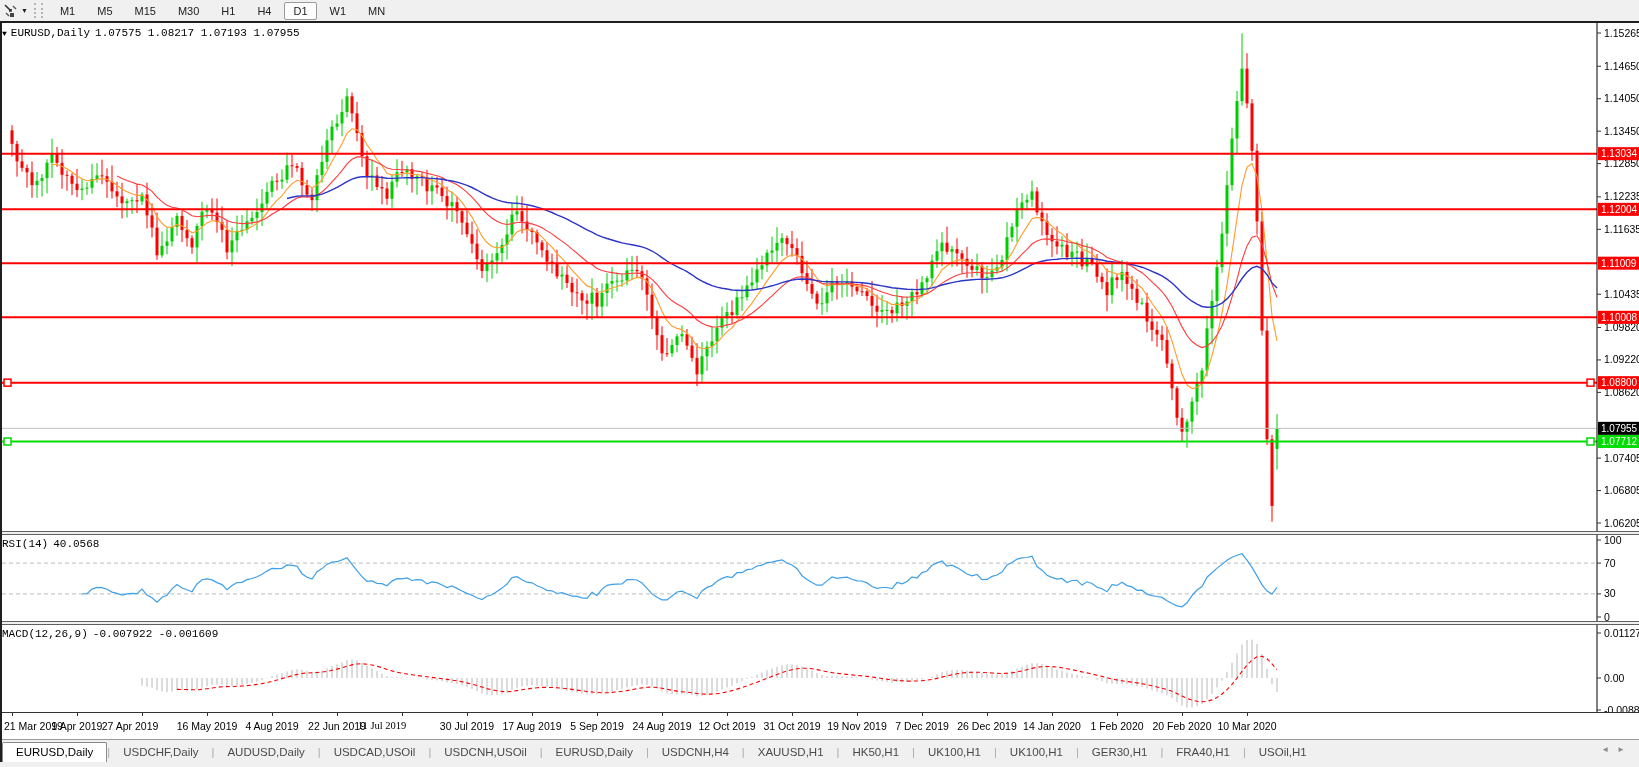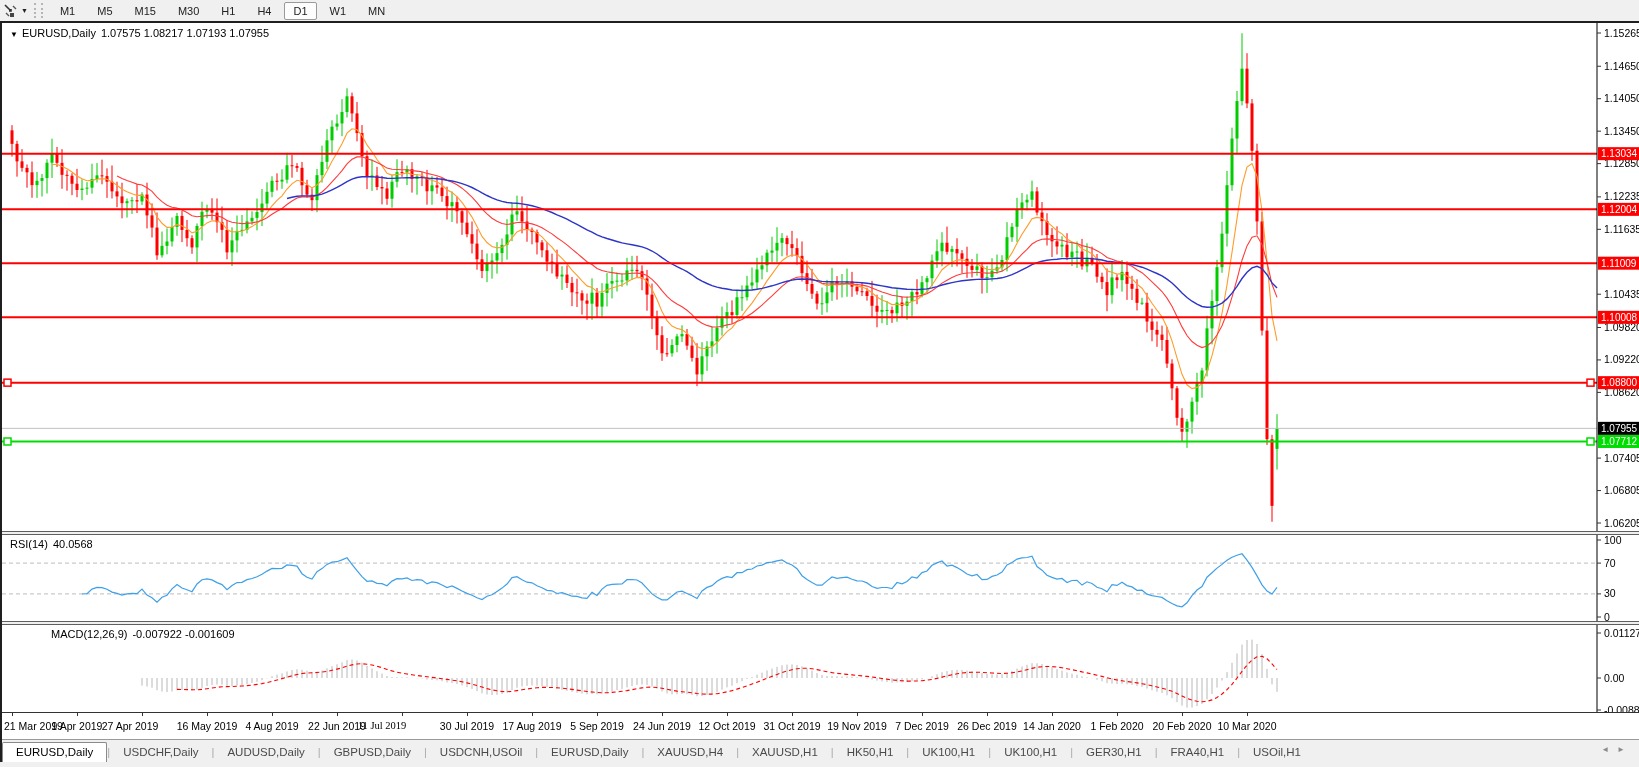--- a/index.html
+++ b/index.html
@@ -9,25 +9,25 @@
   .toolgroup{display:flex;align-items:center;height:21px;}
   .toolicon{width:18px;height:16px;margin-left:2px;display:flex;align-items:center;justify-content:center;}
   .caret{font-size:7px;color:#222;margin:0 4px 0 1px;}
   .grip{width:5px;height:15px;margin:0 6px 0 2px;border-left:2px dotted #b5b5b5;border-right:2px dotted #b5b5b5;}
   .tfbtn{padding:2px 8px;margin:0 2px;font-size:11px;color:#222;border:1px solid transparent;border-radius:2px;cursor:default;}
   .tfbtn.active{background:#fdfdfd;border:1px solid #9a9a9a;}
   
   #chartwin{position:absolute;left:0;top:21px;width:1639px;height:741px;background:#fff;border-top:2px solid #1f1f1f;border-left:2px solid #1f1f1f;box-sizing:border-box;}
   .pane{display:block;background:#ffffff;}
   .splitter{height:4px;background:#f0f0f0;border-top:1px solid #5f5f5f;border-bottom:1px solid #5f5f5f;box-sizing:border-box;}
-  .pane-label{position:absolute;left:8px;font-size:11px;color:#000;white-space:nowrap;z-index:5;}
+  .pane-label{position:absolute;left:0;font-size:11px;color:#000;white-space:nowrap;z-index:5;font-family:Liberation Mono, monospace;}
   .pane-label .val{margin-left:5px;}
   #main-title{top:4px;}
   #rsi-label{top:515px;}
-  #macd-label{top:605px;margin-left:41px;}
+  #macd-label{top:605px;}
   .tri{font-size:8px;margin-right:4px;color:#000;}
   
   #date-axis{position:relative;height:27px;background:#fff;border-top:1px solid #333;box-sizing:border-box;}
   .dlab{position:absolute;top:7px;font-size:10.5px;color:#000;white-space:nowrap;}
   .dtick{position:absolute;top:0;width:1px;height:3px;background:#333;}
   
   #tabbar{position:relative;height:23px;background:#f0f0f0;border-top:1px solid #9a9a9a;box-sizing:border-box;display:flex;align-items:flex-end;}
   .tab{font-size:11.5px;color:#4a4a4a;padding:3px 13px 4px 13px;white-space:nowrap;cursor:default;}
   .tab.active{background:#fff;color:#000;border:1px solid #8a8a8a;border-bottom:1px solid #fff;margin-bottom:-1px;border-radius:2px 2px 0 0;}
   .tabsep{color:#aaa;font-size:11px;padding-bottom:4px;}
@@ -932,21 +932,21 @@
         <span class="dlab" style="left: 335px; transform: translateX(-50%);">22 Jun 2019</span>
         <div class="dtick" style="left: 400px;"></div>
         <span class="dlab" style="left: 380px; transform: translateX(-50%); font-family: Liberation Serif, serif;">11 Jul 2019</span>
         <div class="dtick" style="left: 465px;"></div>
         <span class="dlab" style="left: 465px; transform: translateX(-50%);">30 Jul 2019</span>
         <div class="dtick" style="left: 530px;"></div>
         <span class="dlab" style="left: 530px; transform: translateX(-50%);">17 Aug 2019</span>
         <div class="dtick" style="left: 595px;"></div>
         <span class="dlab" style="left: 595px; transform: translateX(-50%);">5 Sep 2019</span>
         <div class="dtick" style="left: 660px;"></div>
-        <span class="dlab" style="left: 660px; transform: translateX(-50%);">24 Jun 2019</span>
+        <span class="dlab" style="left: 660px; transform: translateX(-50%);">24 Aug 2019</span>
         <div class="dtick" style="left: 725px;"></div>
         <span class="dlab" style="left: 725px; transform: translateX(-50%);">12 Oct 2019</span>
         <div class="dtick" style="left: 790px;"></div>
         <span class="dlab" style="left: 790px; transform: translateX(-50%);">31 Oct 2019</span>
         <div class="dtick" style="left: 855px;"></div>
         <span class="dlab" style="left: 855px; transform: translateX(-50%); text-align: right;">19 Nov 2019</span>
         <div class="dtick" style="left: 920px;"></div>
         <span class="dlab" style="left: 920px; transform: translateX(-50%);">7 Dec 2019</span>
         <div class="dtick" style="left: 985px;"></div>
         <span class="dlab" style="left: 985px; transform: translateX(-50%);">26 Dec 2019</span>
@@ -961,27 +961,27 @@
       </div>
 
     <div id="tabbar">
       <div id="tabs" style="display:flex;align-items:flex-end;">
           <div class="tab active">EURUSD,Daily</div>
           <span class="tabsep">|</span>
           <div class="tab">USDCHF,Daily</div>
           <span class="tabsep">|</span>
           <div class="tab">AUDUSD,Daily</div>
           <span class="tabsep">|</span>
-          <div class="tab">GBPUSD,Daily</div>
+          <div class="tab">USDCAD,USOil</div>
           <span class="tabsep">|</span>
           <div class="tab">USDCNH,USOil</div>
           <span class="tabsep">|</span>
           <div class="tab">EURUSD,Daily</div>
           <span class="tabsep">|</span>
-          <div class="tab">XAUUSD,H4</div>
+          <div class="tab">USDCNH,H4</div>
           <span class="tabsep">|</span>
           <div class="tab">XAUUSD,H1</div>
           <span class="tabsep">|</span>
           <div class="tab">HK50,H1</div>
           <span class="tabsep">|</span>
           <div class="tab">UK100,H1</div>
           <span class="tabsep">|</span>
           <div class="tab">UK100,H1</div>
           <span class="tabsep">|</span>
           <div class="tab">GER30,H1</div>

